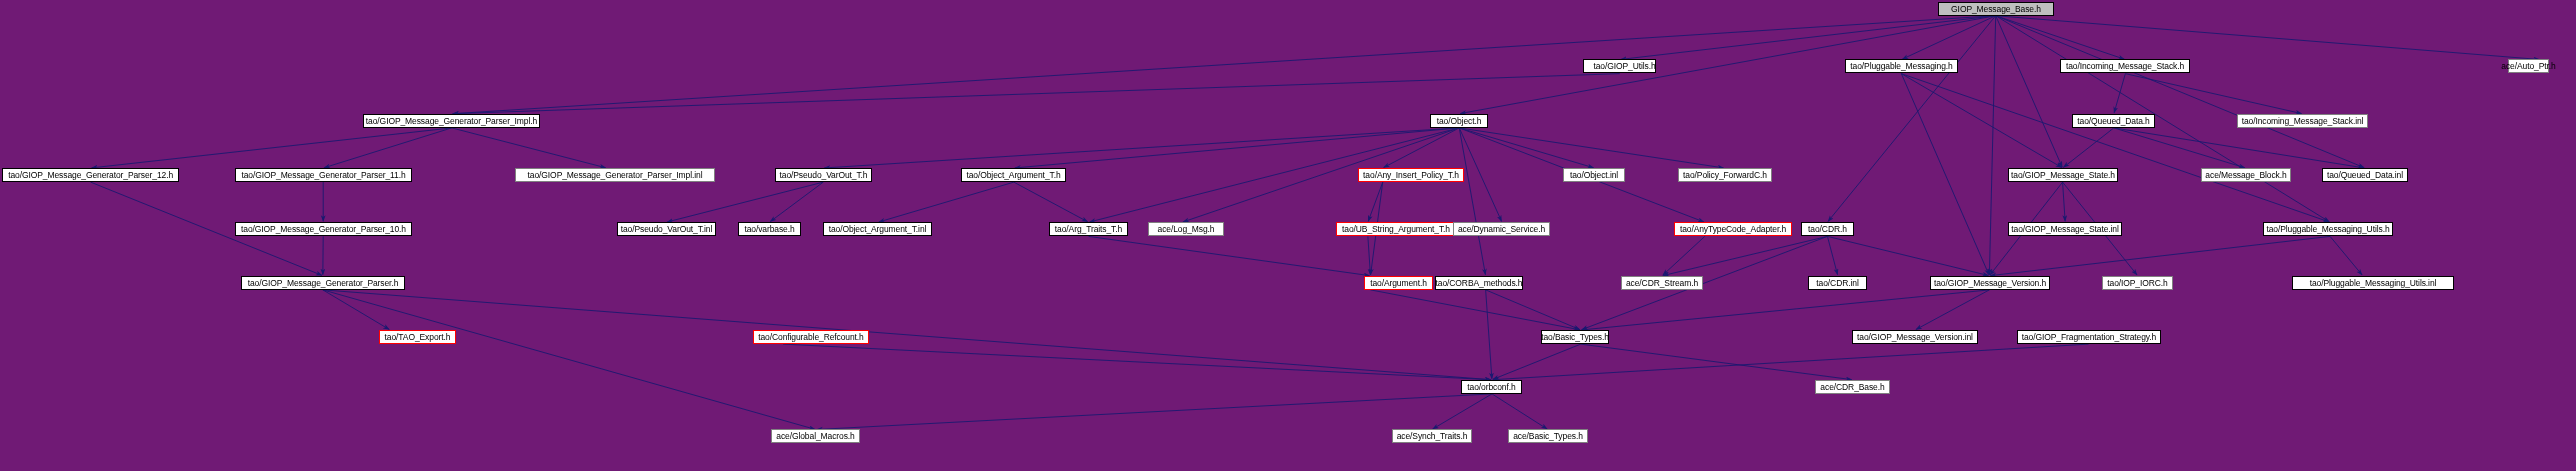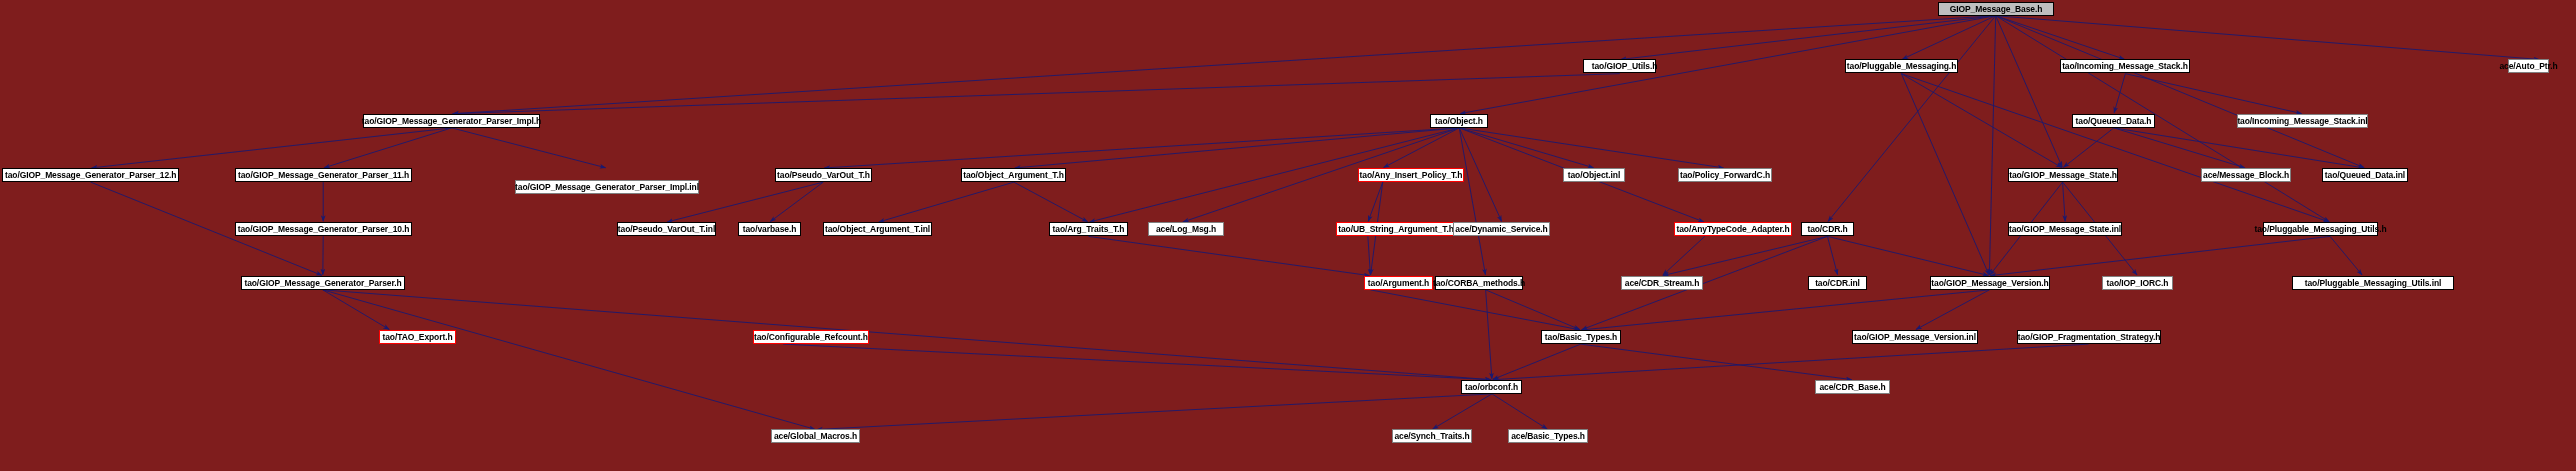--- a/index.html
+++ b/index.html
@@ -4,24 +4,23 @@
 <style>
   html, body {
     margin: 0;
     padding: 0;
     background: #ffffff;
   }
   #graph-root {
     position: relative;
     width: 2576px;
     height: 472px;
-    background: #7f1d1d;
+    background: #701a75;
     font-family: "Liberation Sans", sans-serif;
     overflow: hidden;
-    font-weight: bold;
   }
   #edge-layer {
     position: absolute;
     left: 0;
     top: 0;
     width: 2576px;
     height: 472px;
     pointer-events: none;
   }
   .node {
@@ -163,21 +162,21 @@
       </div>
       <div class="node grey" style="left: 2237px; top: 114px; width: 131px;">
         <span class="node-label">tao/Incoming_Message_Stack.inl</span>
       </div>
       <div class="node black" style="left: 2.2px; top: 168px; width: 177px;">
         <span class="node-label">tao/GIOP_Message_Generator_Parser_12.h</span>
       </div>
       <div class="node black" style="left: 235px; top: 168px; width: 177px;">
         <span class="node-label">tao/GIOP_Message_Generator_Parser_11.h</span>
       </div>
-      <div class="node grey" style="left: 515px; top: 180px; width: 184px; text-align: center;">
+      <div class="node grey" style="left: 515px; top: 168px; width: 200px; text-align: center;">
         <span class="node-label">tao/GIOP_Message_Generator_Parser_Impl.inl</span>
       </div>
       <div class="node black" style="left: 775px; top: 168px; width: 97px;">
         <span class="node-label">tao/Pseudo_VarOut_T.h</span>
       </div>
       <div class="node black" style="left: 961px; top: 168px; width: 105px;">
         <span class="node-label">tao/Object_Argument_T.h</span>
       </div>
       <div class="node red" style="left: 1330px; top: 168px; width: 106px;">
         <span class="node-label">tao/Any_Insert_Policy_T.h</span>
@@ -223,21 +222,21 @@
       </div>
       <div class="node red" style="left: 1646px; top: 222px; width: 118px;">
         <span class="node-label">tao/AnyTypeCode_Adapter.h</span>
       </div>
       <div class="node black" style="left: 1801px; top: 222px; width: 53px;">
         <span class="node-label">tao/CDR.h</span>
       </div>
       <div class="node black" style="left: 2008px; top: 222px; width: 114px;">
         <span class="node-label">tao/GIOP_Message_State.inl</span>
       </div>
-      <div class="node black" style="left: 2263px; top: 222px; width: 115px;">
+      <div class="node black" style="left: 2263px; top: 222px; width: 130px;">
         <span class="node-label">tao/Pluggable_Messaging_Utils.h</span>
       </div>
       <div class="node black" style="left: 241px; top: 276px; width: 164px;">
         <span class="node-label">tao/GIOP_Message_Generator_Parser.h</span>
       </div>
       <div class="node red" style="left: 1336px; top: 276px; width: 69px;">
         <span class="node-label">tao/Argument.h</span>
       </div>
       <div class="node black" style="left: 1435px; top: 276px; width: 88px;">
         <span class="node-label">tao/CORBA_methods.h</span>
@@ -256,21 +255,21 @@
       </div>
       <div class="node black" style="left: 2292px; top: 276px; width: 162px;">
         <span class="node-label">tao/Pluggable_Messaging_Utils.inl</span>
       </div>
       <div class="node red" style="left: 351px; top: 330px; width: 77px;">
         <span class="node-label">tao/TAO_Export.h</span>
       </div>
       <div class="node red" style="left: 725px; top: 330px; width: 116px;">
         <span class="node-label">tao/Configurable_Refcount.h</span>
       </div>
-      <div class="node black" style="left: 1541px; top: 330px; width: 80px;">
+      <div class="node black" style="left: 1541px; top: 330px; width: 68px;">
         <span class="node-label">tao/Basic_Types.h</span>
       </div>
       <div class="node black" style="left: 1852px; top: 330px; width: 126px;">
         <span class="node-label">tao/GIOP_Message_Version.inl</span>
       </div>
       <div class="node black" style="left: 2017px; top: 330px; width: 144px;">
         <span class="node-label">tao/GIOP_Fragmentation_Strategy.h</span>
       </div>
       <div class="node black" style="left: 1461px; top: 380px; width: 61px;">
         <span class="node-label">tao/orbconf.h</span>

